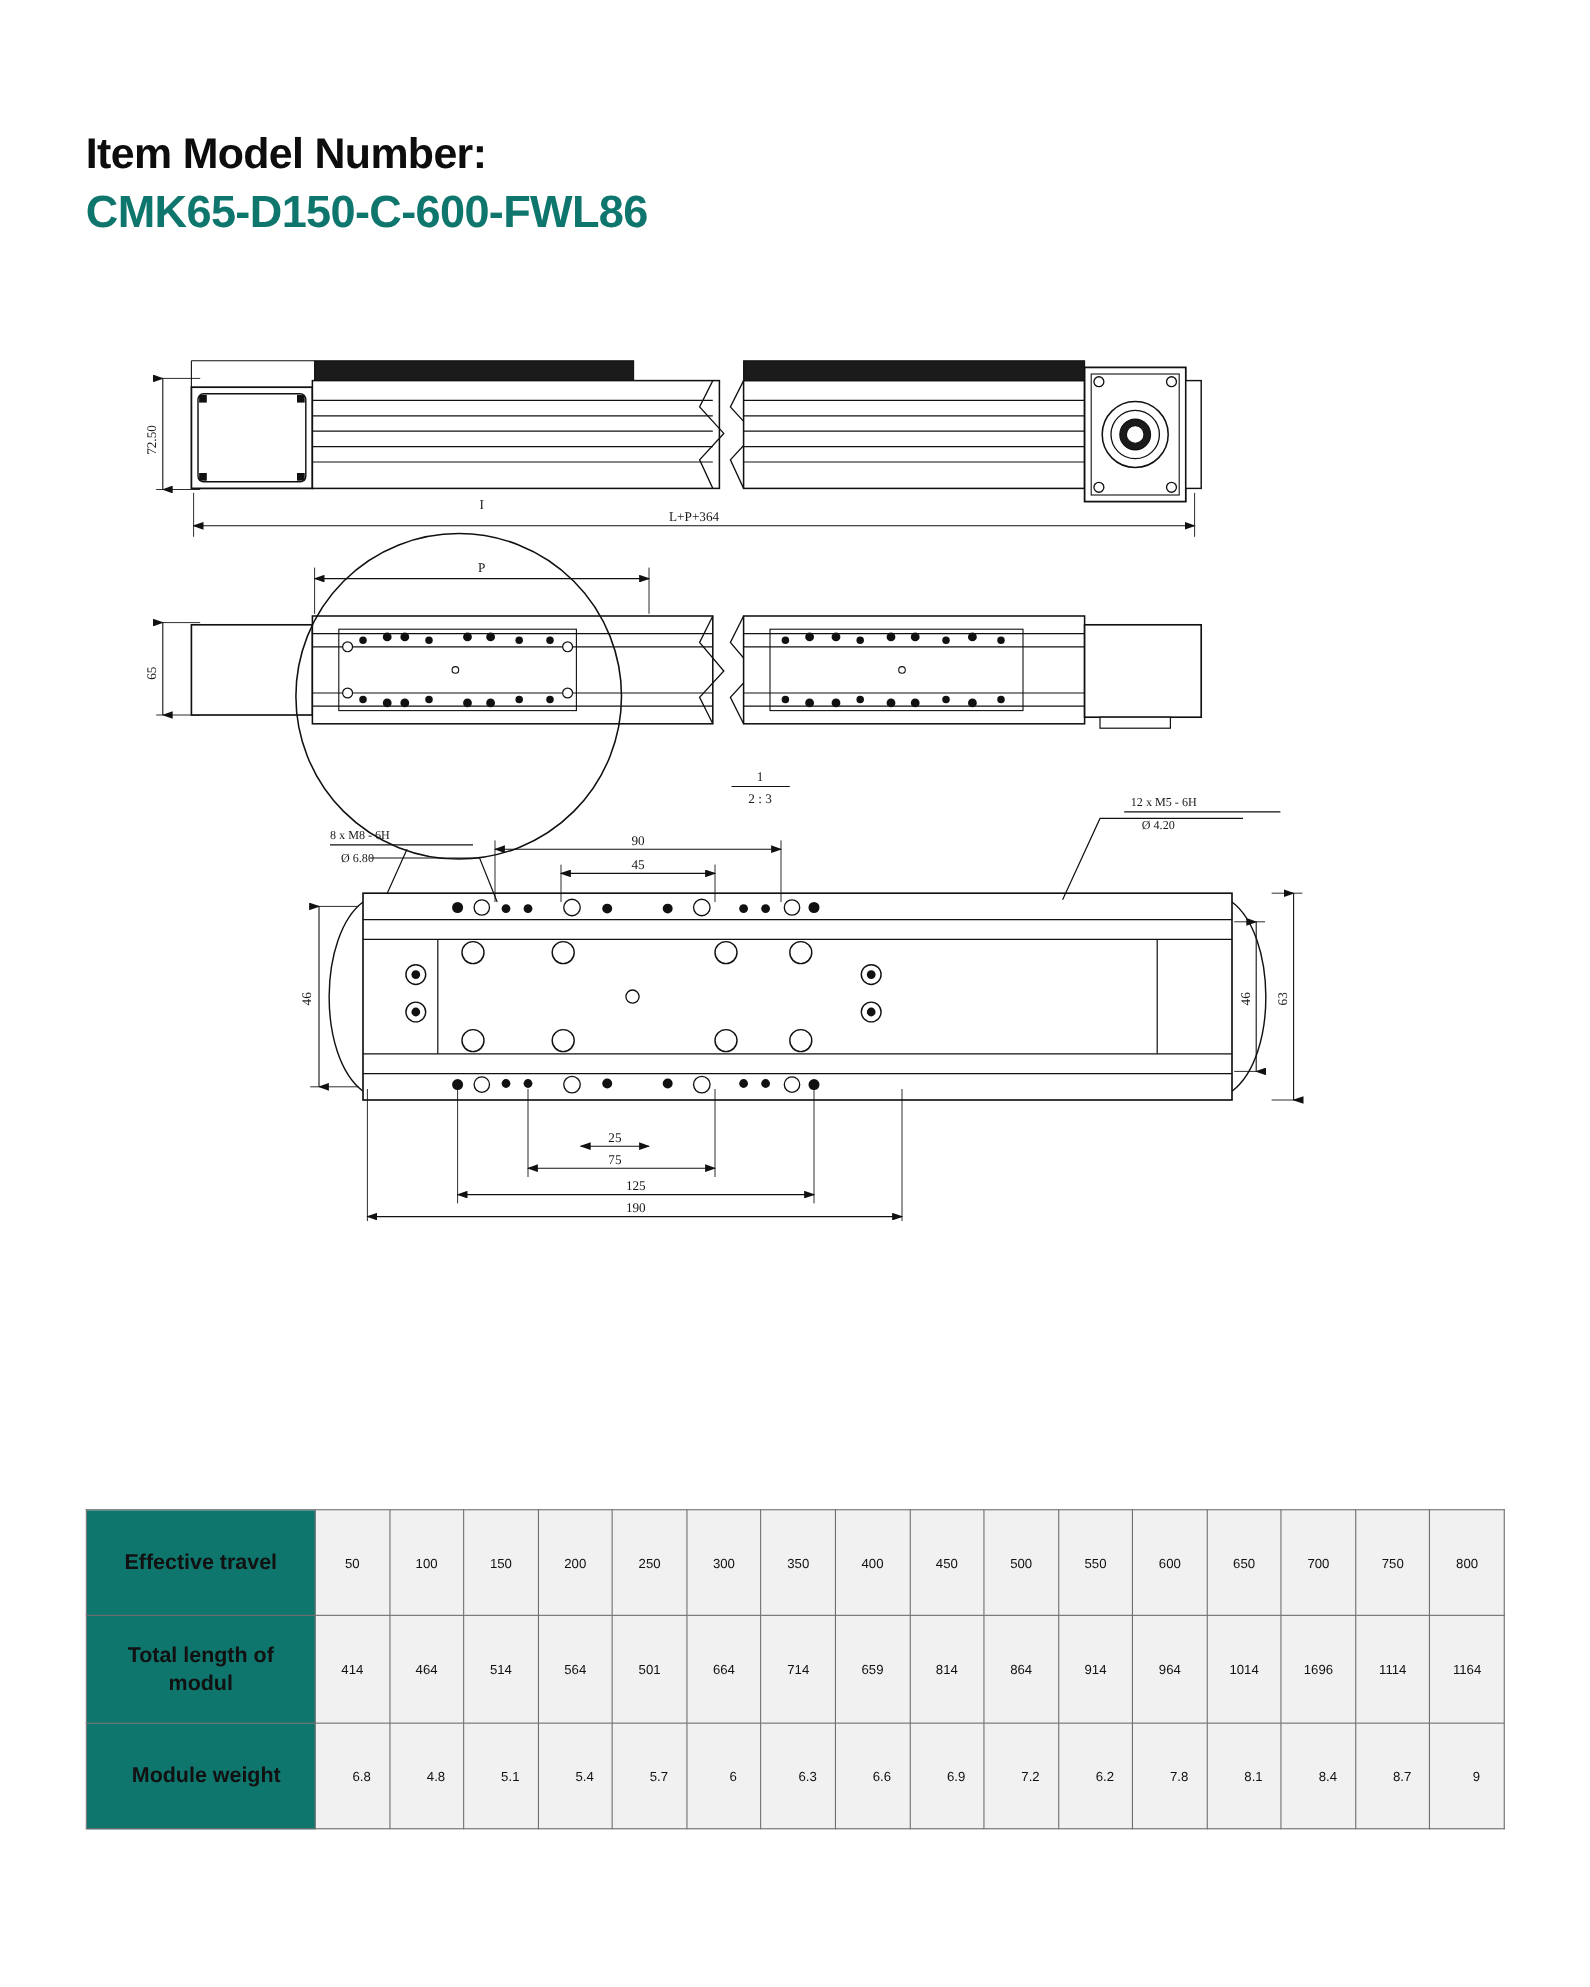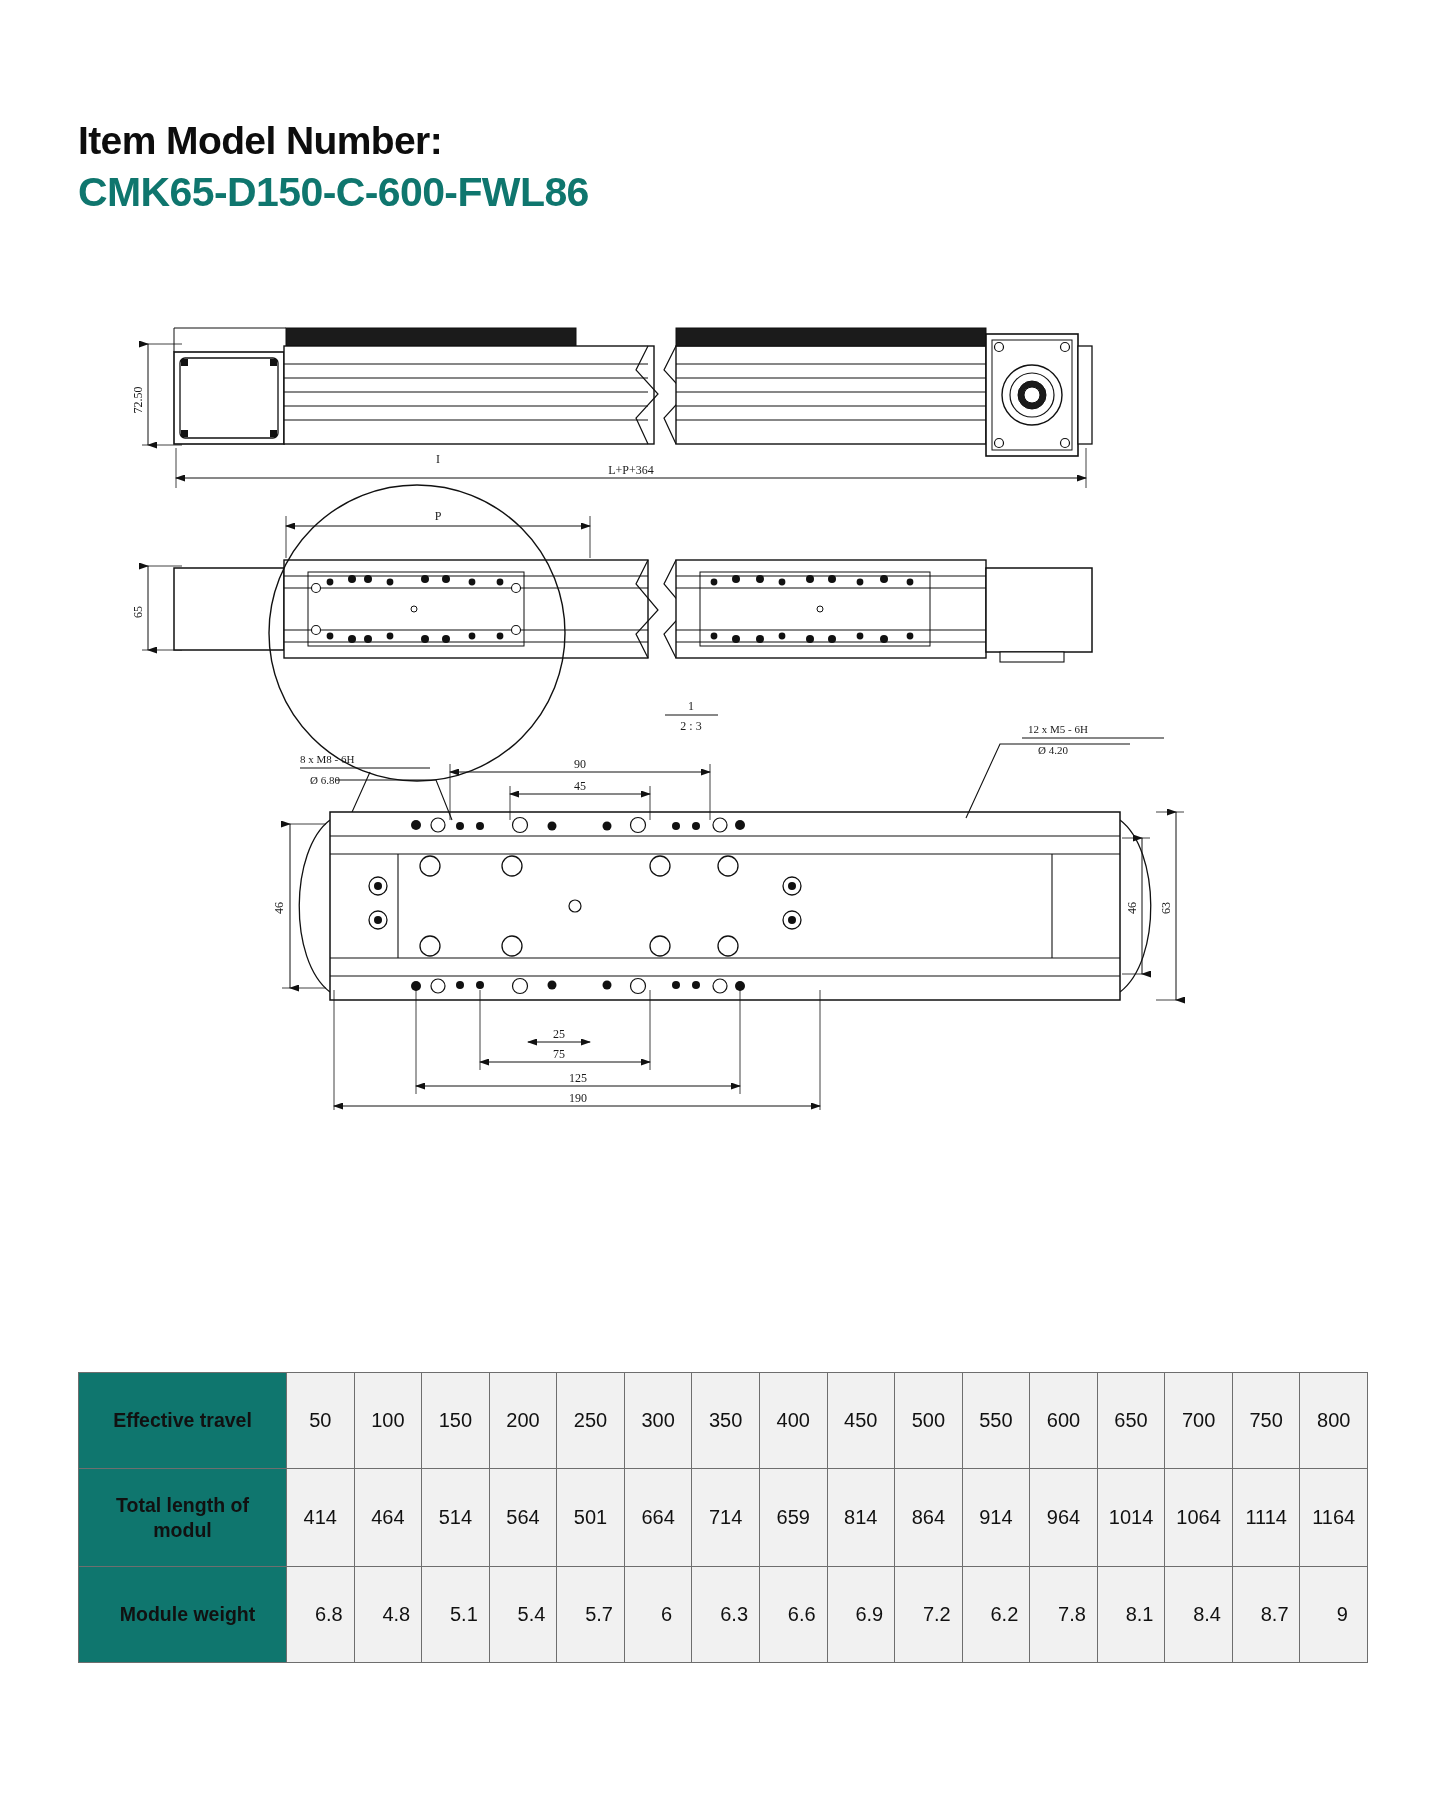--- a/index.html
+++ b/index.html
@@ -64,21 +64,21 @@
   }
   table.spec {
     border-collapse: collapse;
     width: 1290px;
     table-layout: fixed;
   }
   table.spec th, table.spec td {
     border: 1px solid #6e6e6e;
     text-align: center;
     vertical-align: middle;
-    font-size: 20px;
+    font-size: 12px;
     color: #111111;
     background: #f1f1f1;
     height: 96px;
     padding: 2px 3px;
   }
   table.spec th.rowhead {
     background: #0f766e;
     font-weight: bold;
     width: 208px;
     font-size: 19.5px;
@@ -440,21 +440,21 @@
         <td class="val">564</td>
         <td class="val">501</td>
         <td class="val">664</td>
         <td class="val">714</td>
         <td class="val">659</td>
         <td class="val">814</td>
         <td class="val">864</td>
         <td class="val">914</td>
         <td class="val">964</td>
         <td class="val">1014</td>
-        <td class="val">1064</td>
+        <td class="val">1696</td>
         <td class="val">1114</td>
         <td class="val">1164</td>
       </tr>
       <tr class="r-weight">
         <th class="rowhead">Module weight</th>
         <td class="val">6.8</td>
         <td class="val">4.8</td>
         <td class="val">5.1</td>
         <td class="val">5.4</td>
         <td class="val">5.7</td>

